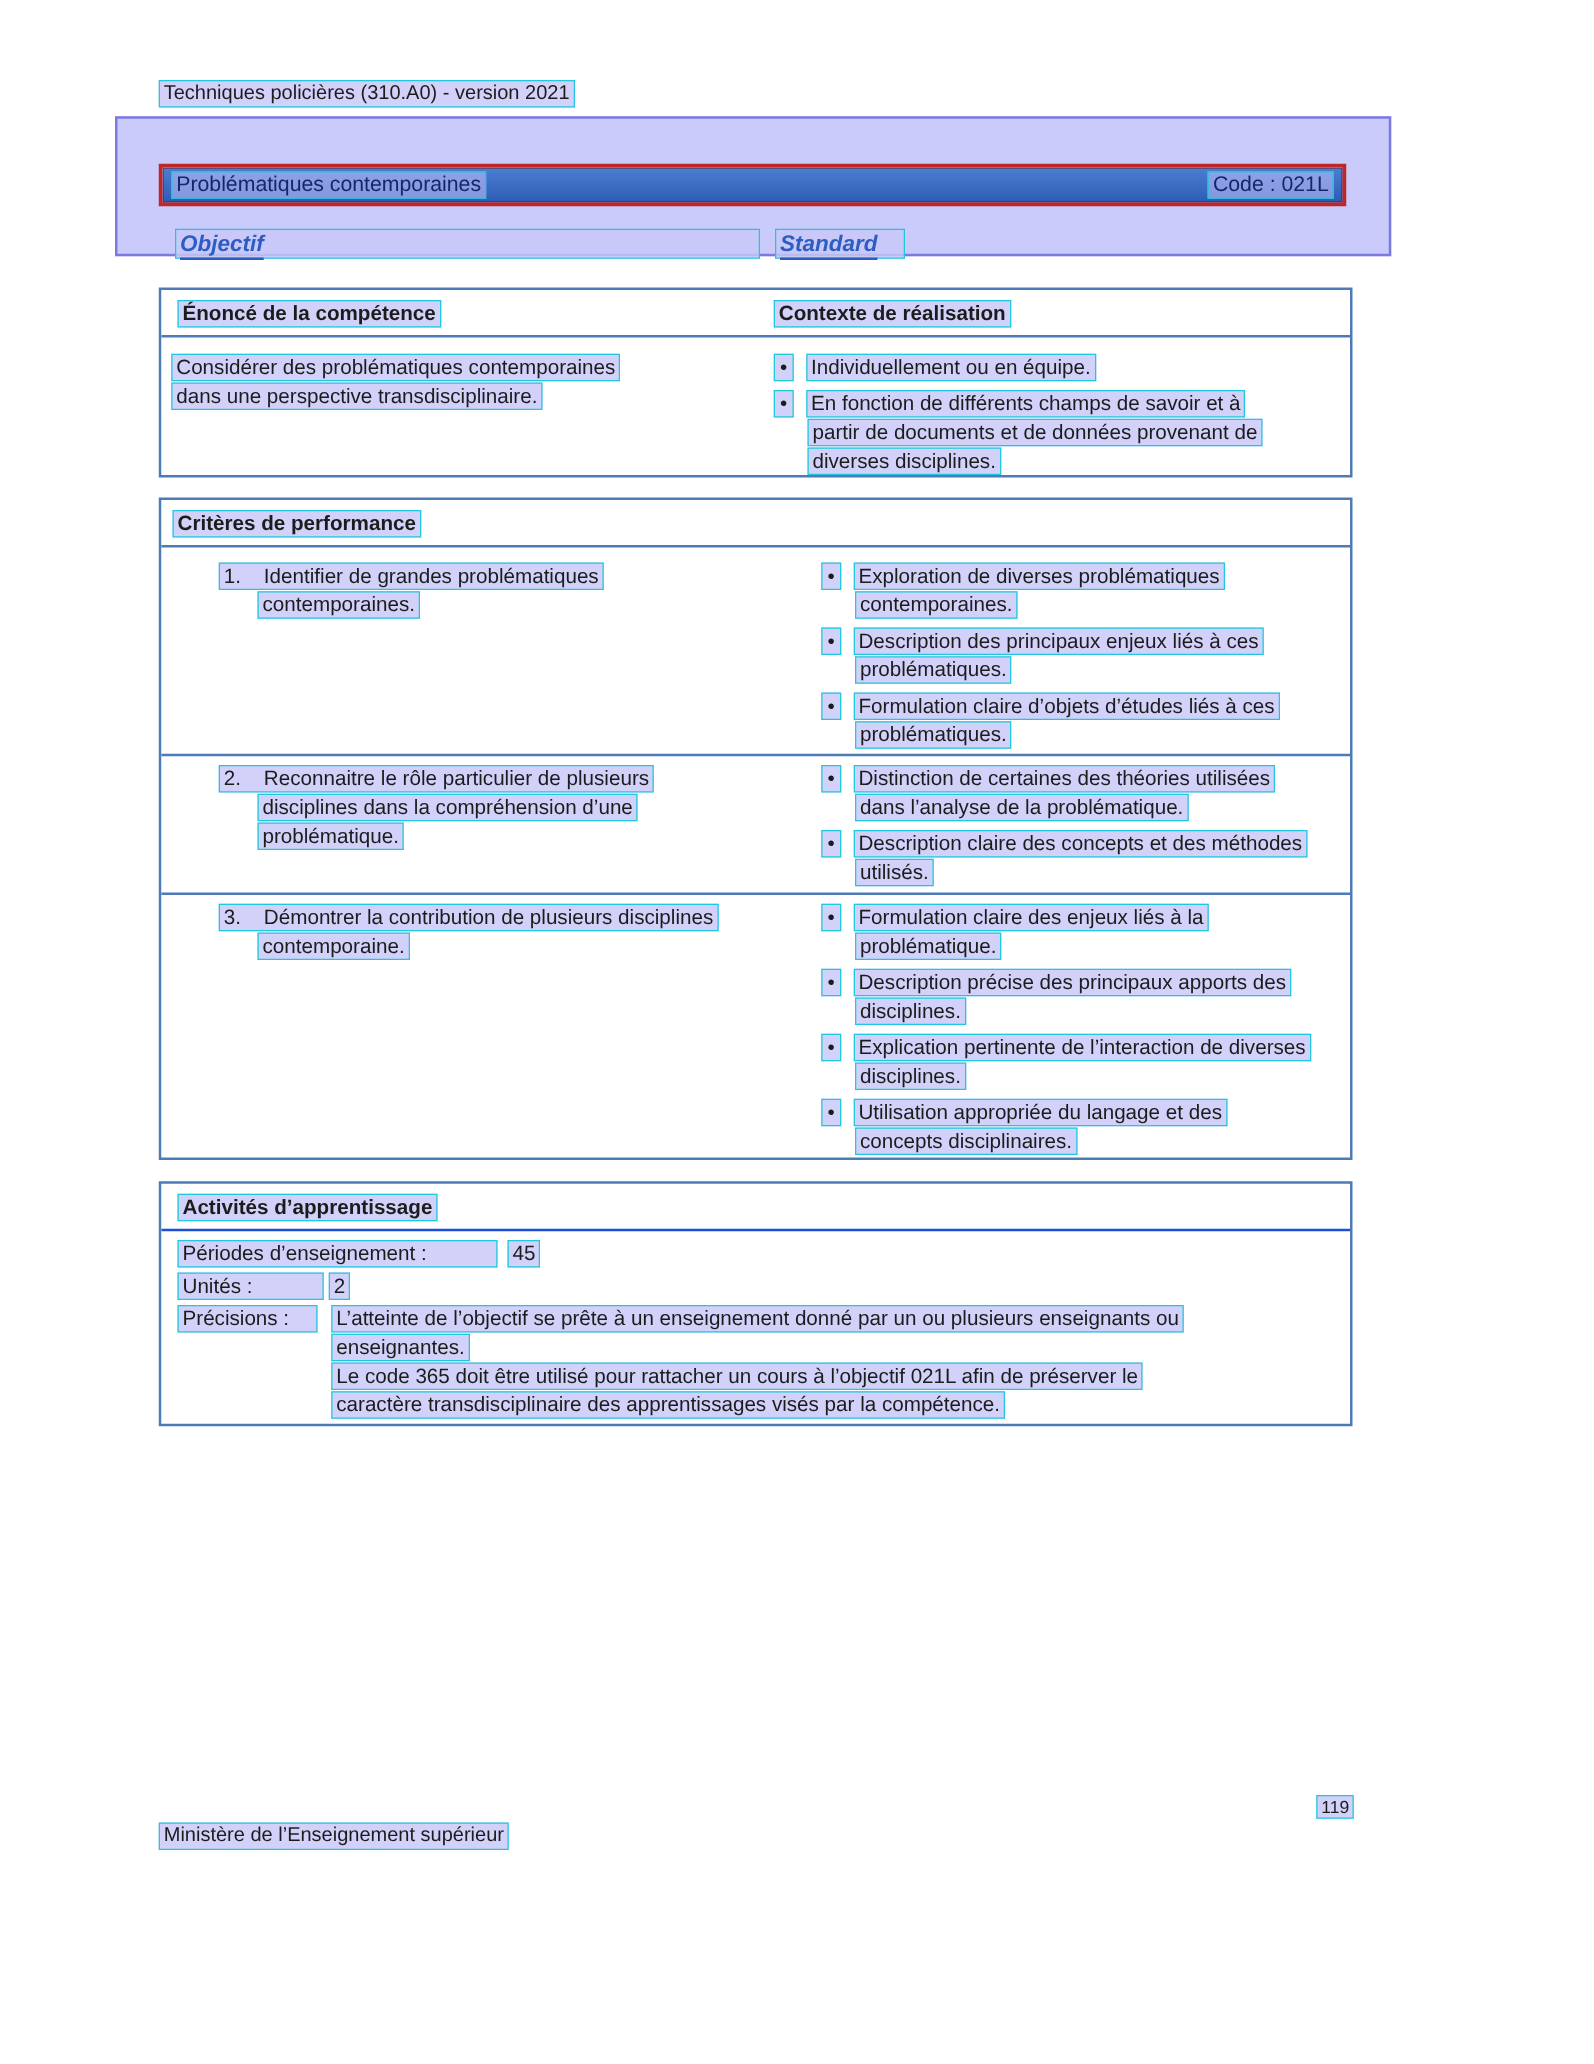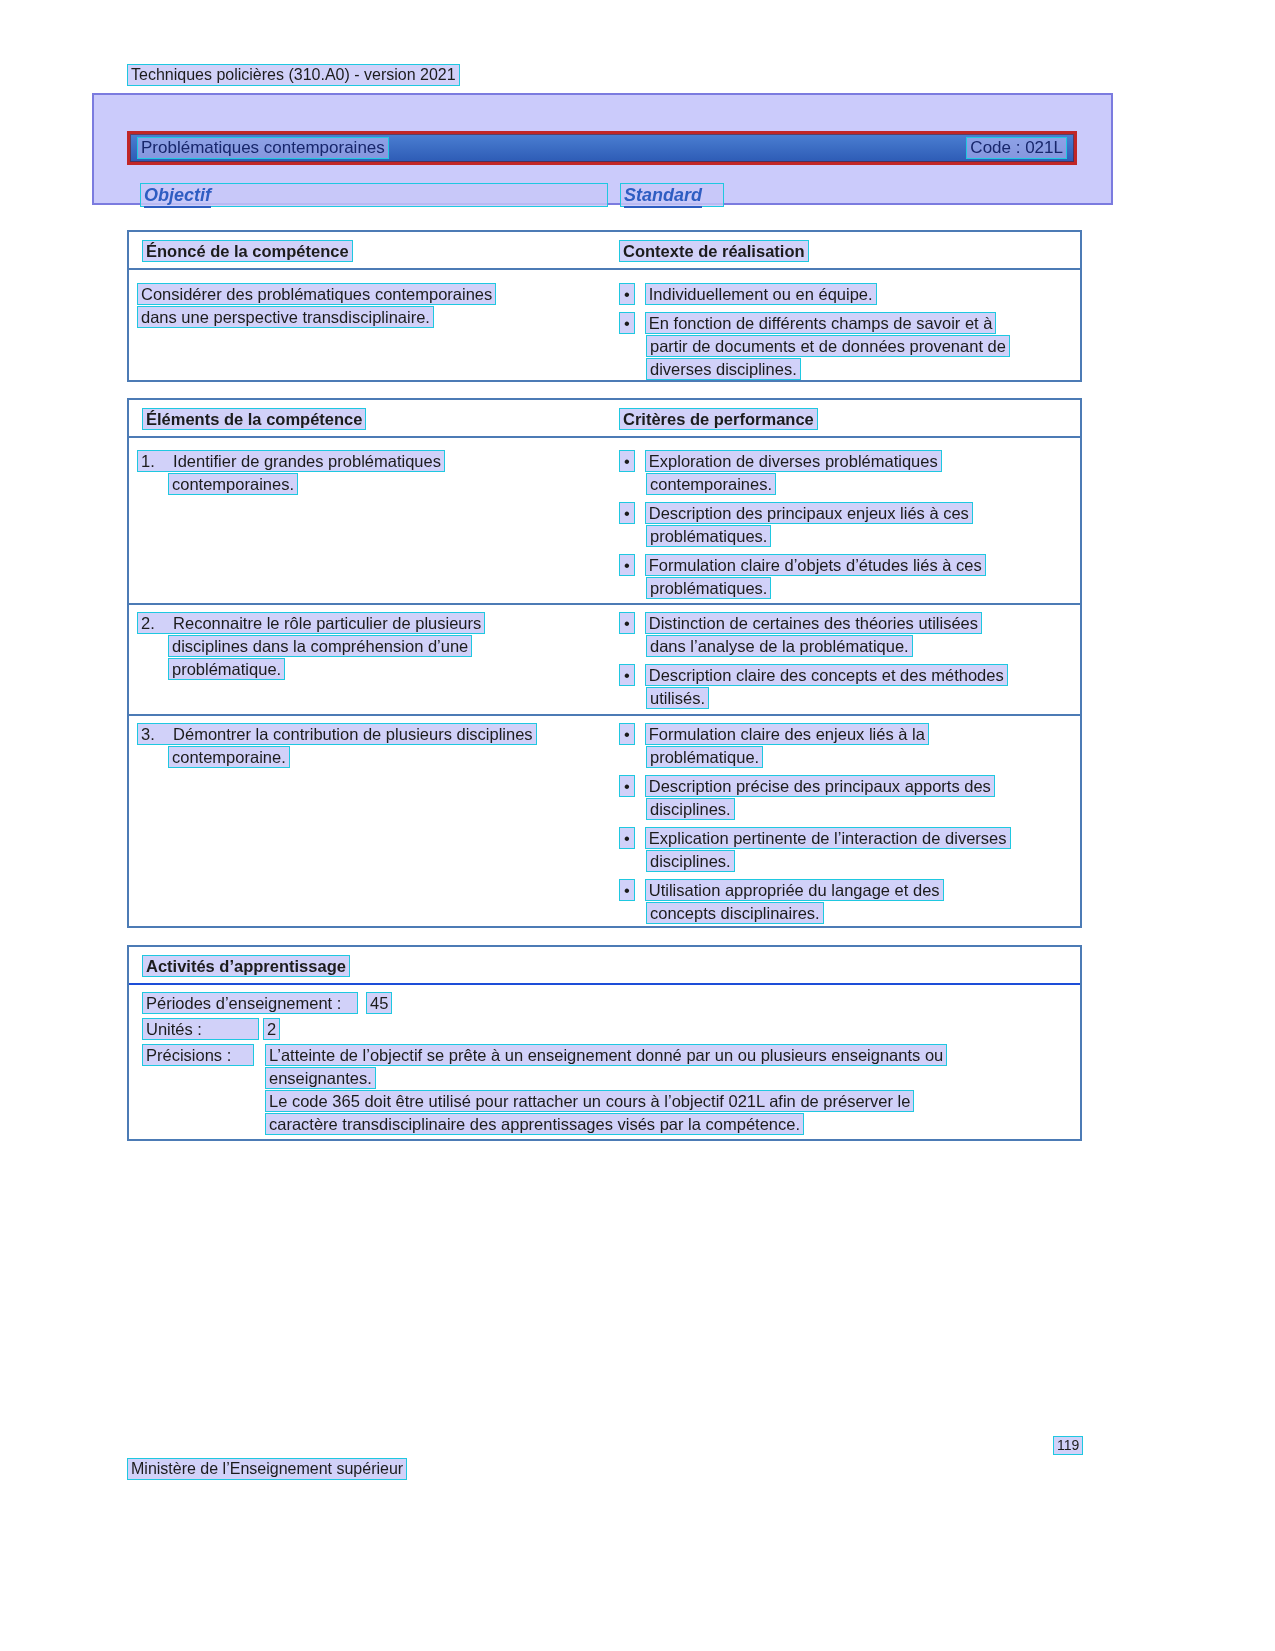--- a/index.html
+++ b/index.html
@@ -46,39 +46,39 @@
   .tbl { position:absolute; left:127px; width:955px; border:2px solid #4c7bb5; background:#ffffff; overflow:hidden; }
   .tbl1 { top:230px; height:152px; }
   .tbl2 { top:398px; height:530px; }
   .tbl3 { top:945px; height:196px; }
 
   .thead { display:grid; grid-template-columns:481px 1fr; padding:8px 0 6px 0; border-bottom:2px solid #4c7bb5; }
   .hcell:first-child { padding-left:13px; }
   .hcell:last-child  { padding-left:9px; }
 
   .tbody1 { display:grid; grid-template-columns:481px 1fr; padding-top:13px; }
-  .trow   { display:grid; grid-template-columns:481px 1fr; }
+  .trow   { display:grid; grid-template-columns:481px 1fr;padding-left:38px; }
   .r1 { height:167px; padding-top:12px; border-bottom:2px solid #4c7bb5; }
   .r2 { height:111px; padding-top:7px;  border-bottom:2px solid #4c7bb5; }
   .r3 { padding-top:7px; }
   .cell:first-child { padding-left:8px; }
   .cell:last-child  { padding-left:9px; }
 
   .ln { height:23px; display:flex; align-items:flex-start; }
   .cont  { margin-left:27px; }  
   .contn { margin-left:31px; }  
   .bi { margin-bottom:6px; }
   .blt { padding:0 4px; }
   .btxt { margin-left:10px; }
 
   
   .thead3 { padding:8px 0 6px 13px; border-bottom:2px solid #1d4ed8; }
   .tbody3 { padding:7px 0 0 13px; }
   .kv { display:flex; height:26px; align-items:flex-start; }
-  .labp { width:216px; }
+  .labp { width:256px; }
   .labu { width:117px; }
   .valp { margin-left:8px; }
   .valu { margin-left:4px; }
   .prec { display:grid; grid-template-columns:123px 1fr; }
   .preclab .hl { width:112px; }
 
   .pagenum { position:absolute; left:1053px; top:1436px; font-size:14px; line-height:17px; }
   .doc-footer { position:absolute; left:127px; top:1458px; }
 </style>
 </head>
@@ -136,23 +136,20 @@
               <span class="hl">diverses disciplines.</span>
             </div>
         </div>
       </div>
     </div>
   </div>
 
   <div class="tbl tbl2">
     <div class="thead">
       <div class="hcell">
-        <span class="hl bold">Éléments de la compétence</span>
-      </div>
-      <div class="hcell">
         <span class="hl bold">Critères de performance</span>
       </div>
     </div>
 
     <div class="trow r1">
       <div class="cell">
         <div class="ln">
             <span class="hl">1.    Identifier de grandes problématiques</span>
           </div>
         <div class="ln contn">

